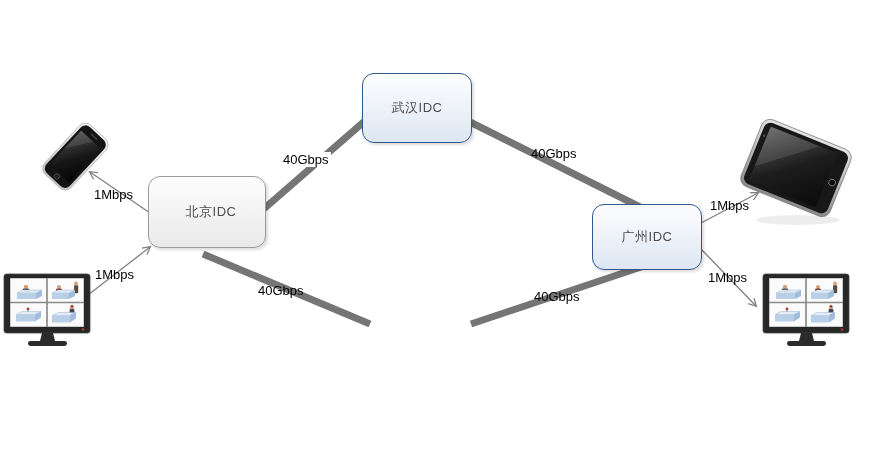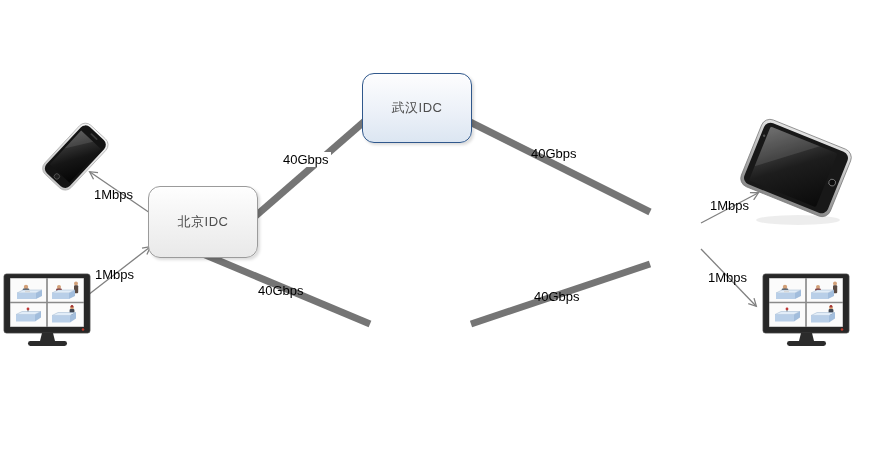--- a/index.html
+++ b/index.html
@@ -44,25 +44,28 @@
     <line x1="468" y1="121" x2="650" y2="212" stroke-width="7" stroke="#757575"></line>
     <line x1="203" y1="254" x2="370" y2="324" stroke-width="7" stroke="#757575"></line>
     <line x1="471" y1="324" x2="650" y2="264" stroke-width="7" stroke="#757575"></line>
 
     <line x1="150" y1="213" x2="90" y2="172" stroke-width="1.3" marker-end="url(#arrow)" stroke="#808080"></line>
     <line x1="79" y1="302" x2="150" y2="247" stroke-width="1.3" marker-end="url(#arrow)" stroke="#808080"></line>
     <line x1="701" y1="223" x2="758" y2="193" stroke-width="1.3" marker-end="url(#arrow)" stroke="#808080"></line>
     <line x1="701" y1="249" x2="756" y2="306" stroke-width="1.3" marker-end="url(#arrow)" stroke="#808080"></line>
   </svg>
 
-  <div class="idc-box gray" style="left:148px;top:186px;width:108px;height:70px;">
+  <div class="idc-box gray" style="left:148px;top:176px;width:108px;height:70px;padding-left:8px;">
     <span>北京IDC</span>
   </div>
   <div class="idc-box blue" style="left:362px;top:73px;width:108px;height:68px;">
     <span>武汉IDC</span>
+  </div>
+  <div class="idc-box blue" style="left:592px;top:204px;width:108px;height:64px;">
+    <span>广州IDC</span>
   </div>
 
   <span class="lbl boxed" style="left:281px;top:152px;">40Gbps</span>
   <span class="lbl" style="left:531px;top:146px;">40Gbps</span>
   <span class="lbl" style="left:258px;top:283px;">40Gbps</span>
   <span class="lbl" style="left:534px;top:289px;">40Gbps</span>
 
   <span class="lbl" style="left:94px;top:187px;">1Mbps</span>
   <span class="lbl" style="left:95px;top:267px;">1Mbps</span>
   <span class="lbl" style="left:710px;top:198px;">1Mbps</span>

